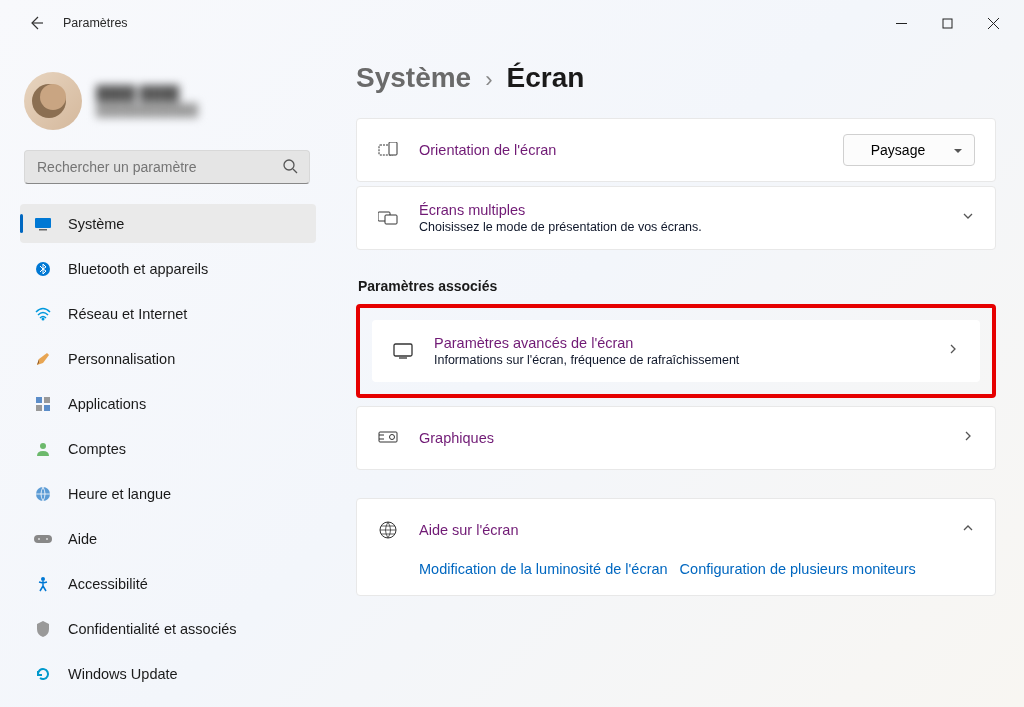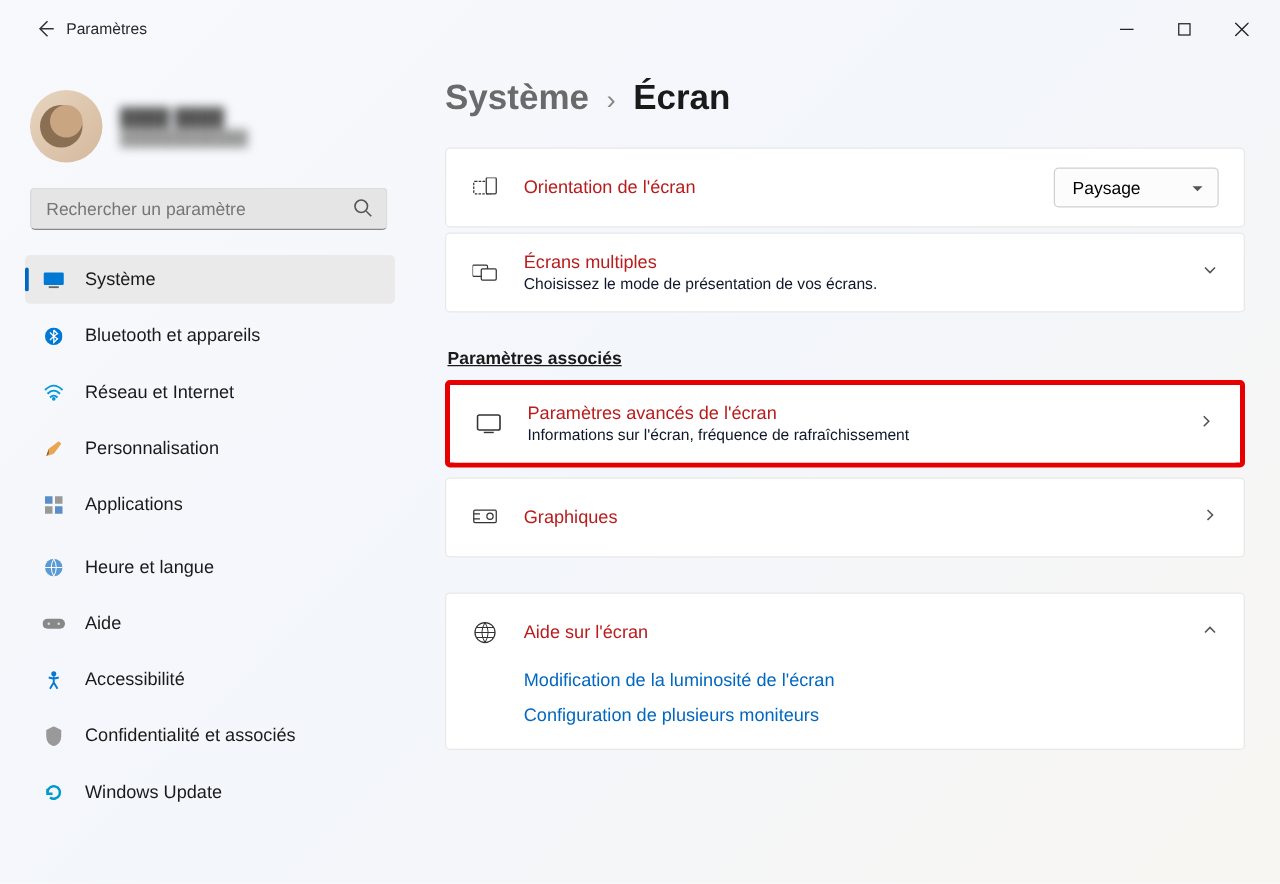--- a/index.html
+++ b/index.html
@@ -1,20 +1,20 @@
 <!DOCTYPE html>
 <html><head>
 <meta charset="utf-8">
 <style>
 * { box-sizing: border-box; margin: 0; padding: 0; font-family: "Segoe UI", sans-serif; }
 body { width: 1024px; height: 707px; background: linear-gradient(135deg, #f8f9fc 0%, #f3f6fb 50%, #f8f6f2 100%); overflow: hidden; position: relative; }
 
 .titlebar { height: 46px; display: flex; align-items: center; padding: 0 8px 0 24px; }
 .back-btn { width: 24px; height: 24px; display: flex; align-items: center; justify-content: center; color: #333; cursor: pointer; }
-.app-title { margin-left: 5px; font-size: 12.5px; color: #2a2a2a; }
+.app-title { margin-left: 15px; font-size: 12.5px; color: #2a2a2a; }
 .win-controls { margin-left: auto; display: flex; gap: 0; }
 .win-btn { width: 46px; height: 32px; display: flex; align-items: center; justify-content: center; color: #222; }
 
 .container { display: flex; height: calc(100% - 46px); }
 
 .sidebar { width: 326px; padding: 12px 10px 0 20px; }
 .user-block { display: flex; align-items: center; gap: 14px; padding: 14px 8px 20px 4px; }
 .avatar { width: 58px; height: 58px; border-radius: 50%; background: linear-gradient(135deg, #e8d5c0, #d4b89c); position: relative; overflow: hidden; }
 .avatar::after { content: ""; position: absolute; top: 12px; left: 16px; width: 26px; height: 26px; border-radius: 50%; background: #c9a582; box-shadow: -4px 4px 0 4px #8b6f52; }
 .user-text { filter: blur(4px); }
@@ -35,31 +35,31 @@
 .main { flex: 1; padding: 16px 28px 0 30px; overflow-y: auto; }
 .breadcrumb { display: flex; align-items: baseline; gap: 14px; margin-bottom: 24px; }
 .crumb-parent { font-size: 28px; font-weight: 600; color: #6a6a6a; cursor: pointer; }
 .crumb-sep { font-size: 22px; color: #888; }
 .crumb-current { font-size: 28px; font-weight: 600; color: #1a1a1a; text-align: center; }
 
 .card { background: #fff; border: 1px solid #e8e8e8; border-radius: 4px; margin-bottom: 4px; }
 .row { display: flex; align-items: center; min-height: 62px; padding: 14px 20px; cursor: pointer; }
 .row-icon { width: 22px; height: 22px; margin-right: 20px; color: #333; display: flex; align-items: center; justify-content: center; }
 .row-body { flex: 1; }
-.row-title { font-size: 14.5px; color: #b91c1c; }
+.row-title { font-size: 14.5px; color: #701a75; }
 .row-sub { font-size: 12.5px; color: #0f172a; margin-top: 2px; }
 .row-action { margin-left: auto; color: #555; }
-.dropdown { border: 1px solid #d0d0d0; border-radius: 4px; padding: 7px 36px 7px 14px; font-size: 14px; background: #fcfcfc; position: relative; min-width: 132px; }
+.dropdown { border: 1px solid #d0d0d0; border-radius: 4px; padding: 7px 36px 7px 14px; font-size: 14px; background: #fcfcfc; position: relative; min-width: 132px; text-align: center; }
 .dropdown::after { content: ""; position: absolute; right: 12px; top: 14px; border: 4px solid transparent; border-top-color: #555; }
 
-.section-label { font-size: 14px; font-weight: 600; color: #1a1a1a; margin: 28px 0 10px 2px; text-decoration: underline; }
+.section-label { font-size: 14px; font-weight: 600; color: #1a1a1a; margin: 28px 0 10px 2px; }
 
 .highlight { border: 4px solid #e60000; border-radius: 4px; margin-bottom: 8px; }
 
-.help-links { padding: 0 20px 18px 62px; display: flex; flex-direction: column; gap: 12px; }
+.help-links { padding: 0 20px 18px 62px; display: flex; flex-direction: row; gap: 12px; }
 .help-link { color: #0067c0; font-size: 14.5px; text-decoration: none; cursor: pointer; }
 .chev { width: 14px; height: 14px; }
 </style>
 </head>
 <body>
 
 <div class="titlebar">
   <div class="back-btn">
     <svg width="16" height="16" viewBox="0 0 16 16">
         <path d="M10 2 L4 8 L10 14" stroke="#333" stroke-width="1.2" fill="none"></path>
@@ -149,20 +149,29 @@
             <svg width="16" height="16" viewBox="0 0 16 16">
               <rect x="1" y="1" width="6" height="6" fill="#5b8dc9"></rect>
               <rect x="9" y="1" width="6" height="6" fill="#999"></rect>
               <rect x="1" y="9" width="6" height="6" fill="#999"></rect>
               <rect x="9" y="9" width="6" height="6" fill="#5b8dc9"></rect>
             </svg>
           </span>
         <span>Applications</span>
       </div>
       <div class="nav-gap"></div>
+      <div class="nav-item">
+        <span class="nav-icon">
+            <svg width="16" height="16" viewBox="0 0 16 16">
+              <circle cx="8" cy="5" r="3" fill="#6cb96c"></circle>
+              <path d="M2 15 Q2 10 8 10 Q14 10 14 15 Z" fill="#6cb96c"></path>
+            </svg>
+          </span>
+        <span>Comptes</span>
+      </div>
       <div class="nav-gap"></div>
       <div class="nav-item">
         <span class="nav-icon">
             <svg width="16" height="16" viewBox="0 0 16 16">
               <circle cx="8" cy="8" r="7" fill="#5b9bd5"></circle>
               <path d="M8 1 Q4 8 8 15 Q12 8 8 1 M1 8 H15" stroke="#fff" stroke-width="0.8" fill="none"></path>
             </svg>
           </span>
         <span>Heure et langue</span>
       </div>
@@ -245,21 +254,21 @@
         </div>
         <span class="row-action"><svg class="chev" viewBox="0 0 14 14">
               <path d="M3 5 L7 9 L11 5" stroke="#555" stroke-width="1.3" fill="none"></path>
             </svg></span>
       </div>
     </div>
 
     <div class="section-label">Paramètres associés</div>
 
     <div class="highlight">
-      <div class="card" style="margin:0;border:none">
+      <div class="card" style="margin:12px;border:none">
         <div class="row">
           <span class="row-icon">
               <svg width="20" height="16" viewBox="0 0 20 16">
                 <rect x="1" y="1" width="18" height="12" rx="1.5" stroke="#333" stroke-width="1.3" fill="none"></rect>
                 <line x1="6" y1="15" x2="14" y2="15" stroke="#333" stroke-width="1.3"></line>
               </svg>
             </span>
           <div class="row-body">
             <div class="row-title">Paramètres avancés de l'écran</div>
             <div class="row-sub">Informations sur l'écran, fréquence de rafraîchissement</div>

